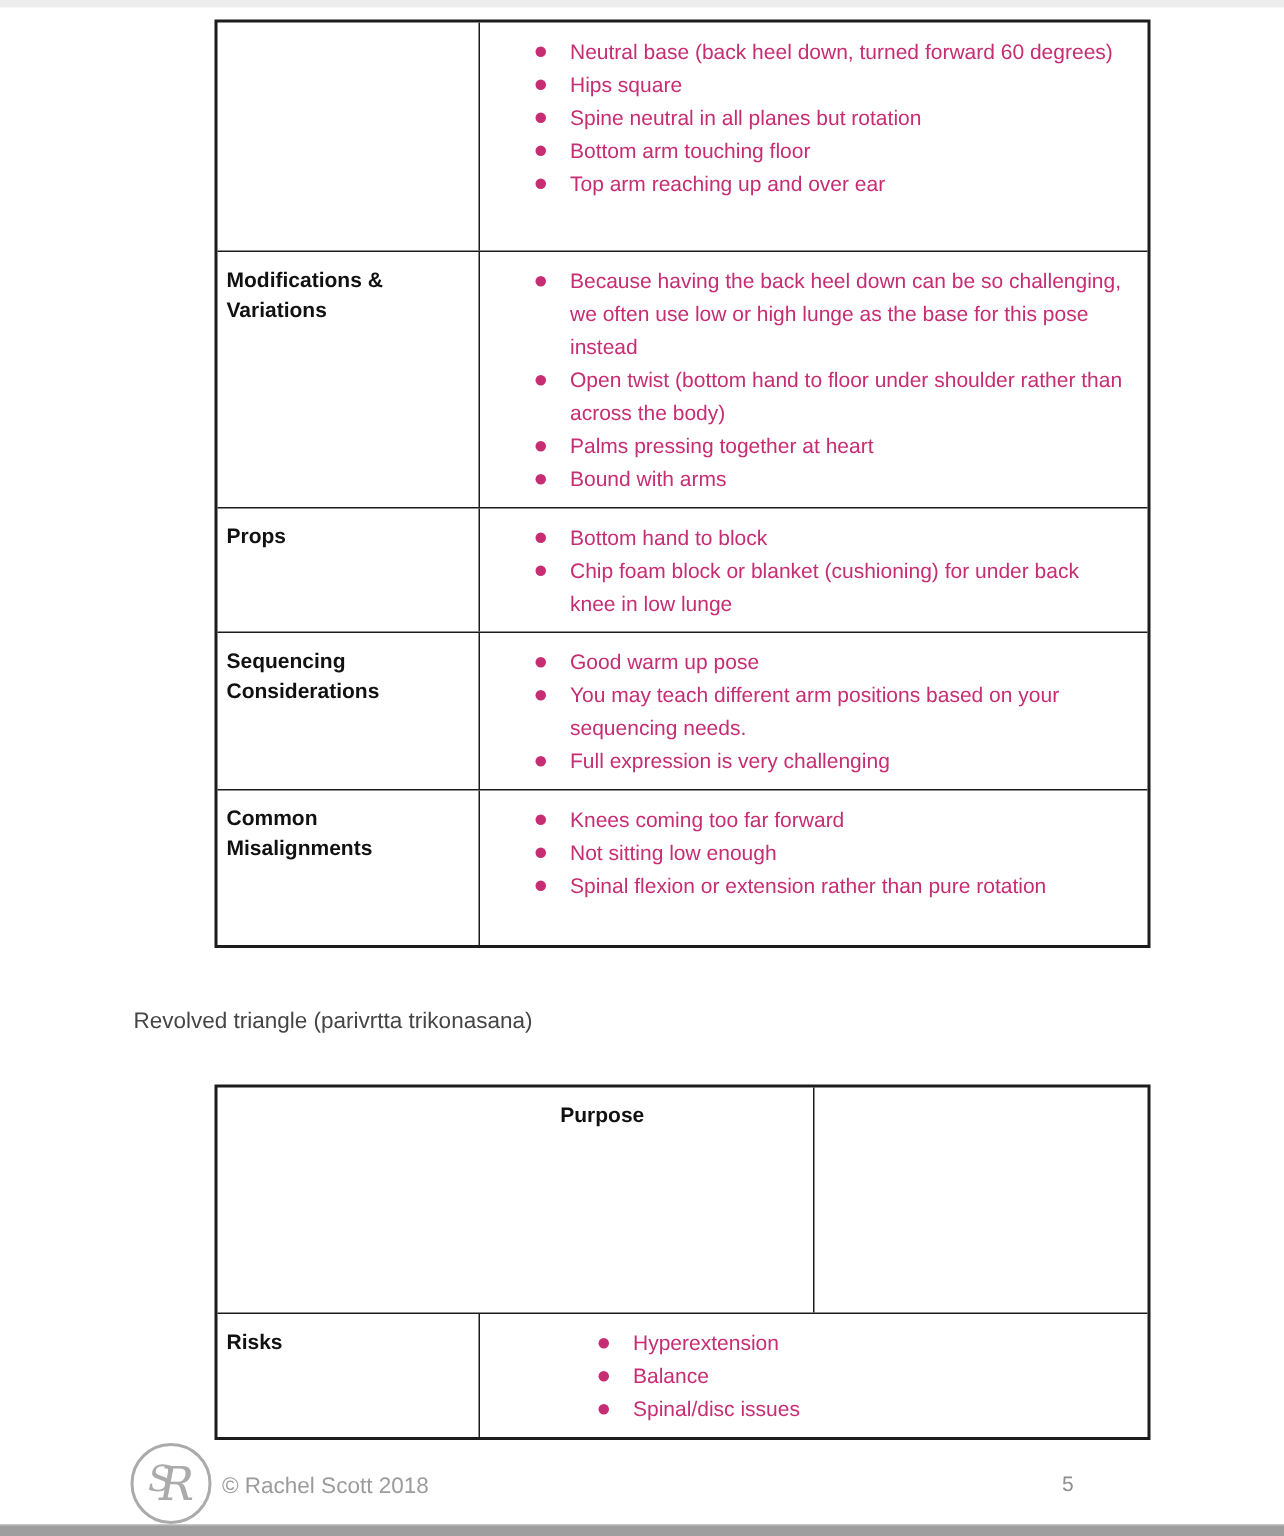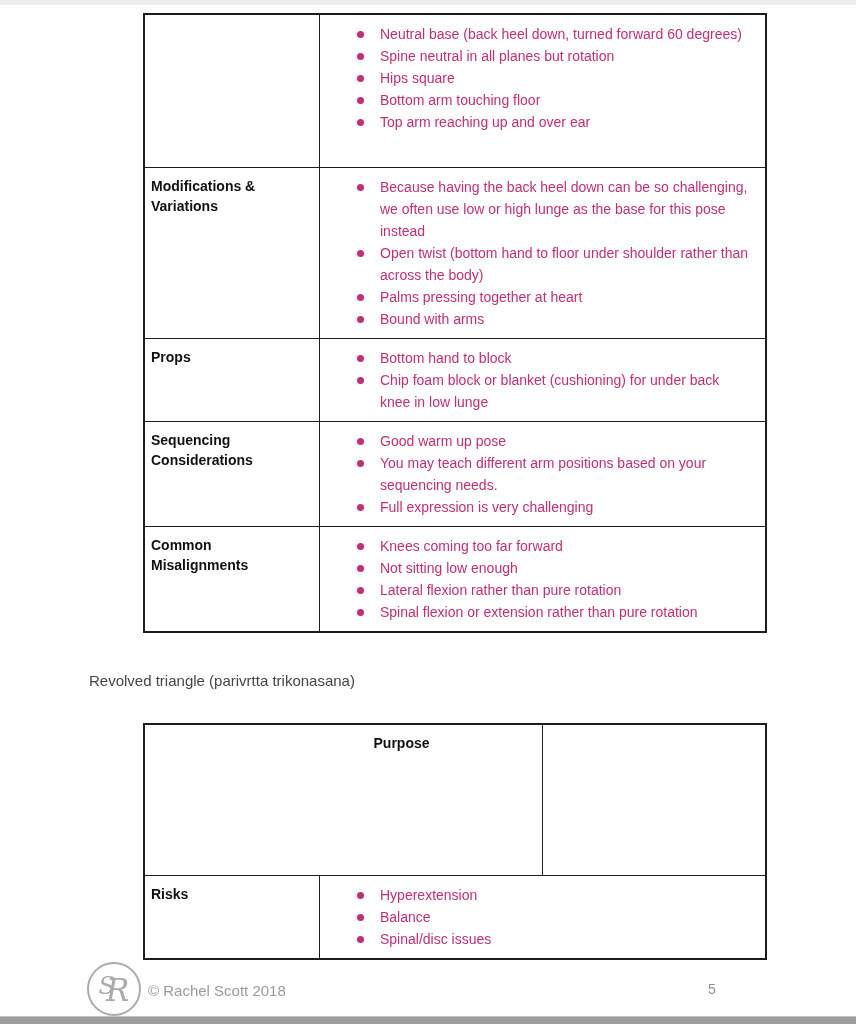--- a/index.html
+++ b/index.html
@@ -56,21 +56,21 @@
     width:7px; height:7px; border-radius:50%;
     background:var(--accent);
   }
   
   #table1 .trow:nth-child(1){ min-height:152px; }
   #table1 .trow:nth-child(2){ min-height:166px; }
   #table1 .trow:nth-child(3){ min-height:82px; }
   #table1 .trow:nth-child(4){ min-height:104px; }
   #table1 .trow:nth-child(5){ min-height:104px; }
   #table2 .trow:nth-child(1){ min-height:150px;justify-content:center; }
-  #table2 .trow:nth-child(2){ min-height:78px; }
+  #table2 .trow:nth-child(2){ min-height:78px;gap:42px; }
 
   
   .section-heading{
     position:absolute; left:89px; top:668px;
     font-size:15px; line-height:26px;
     color:var(--heading); font-weight:400;
   }
 
   
   .footer-logo{
@@ -96,22 +96,22 @@
 <body>
 
 <div class="top-strip"></div>
 
 <div class="doc-table" id="table1">
     <div class="trow">
       <div class="cell-label"></div>
       <div class="cell-content">
         <ul class="bullet-list">
           <li>Neutral base (back heel down, turned forward 60 degrees)</li>
+          <li>Hips square</li>
           <li>Spine neutral in all planes but rotation</li>
-          <li>Hips square</li>
           <li>Bottom arm touching floor</li>
           <li>Top arm reaching up and over ear</li>
         </ul>
       </div>
     </div>
     <div class="trow">
       <div class="cell-label">Modifications &amp; Variations</div>
       <div class="cell-content">
         <ul class="bullet-list">
           <li>Because having the back heel down can be so challenging, we often use low or high lunge as the base for this pose instead</li>
@@ -139,21 +139,20 @@
           <li>Full expression is very challenging</li>
         </ul>
       </div>
     </div>
     <div class="trow">
       <div class="cell-label">Common Misalignments</div>
       <div class="cell-content">
         <ul class="bullet-list">
           <li>Knees coming too far forward</li>
           <li>Not sitting low enough</li>
-          <li>Lateral flexion rather than pure rotation</li>
           <li>Spinal flexion or extension rather than pure rotation</li>
         </ul>
       </div>
     </div>
   </div>
 
 <h2 class="section-heading">Revolved triangle (parivrtta trikonasana)</h2>
 
 <div class="doc-table" id="table2">
     <div class="trow">

